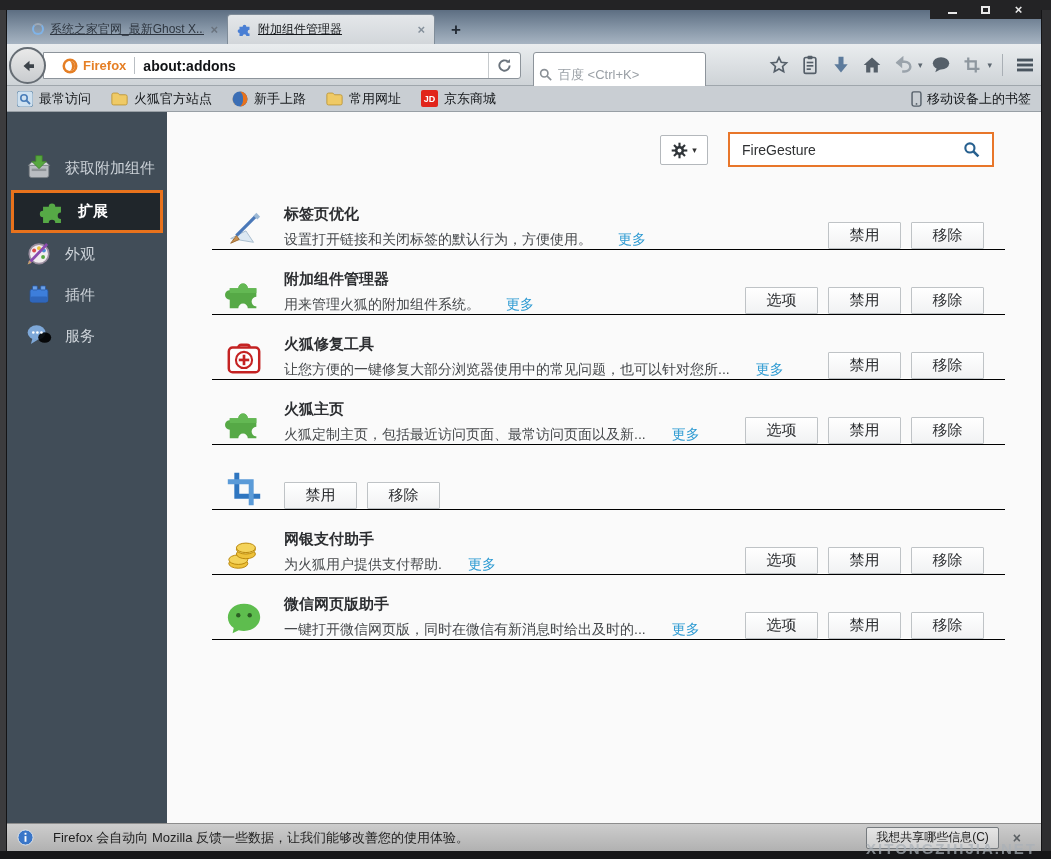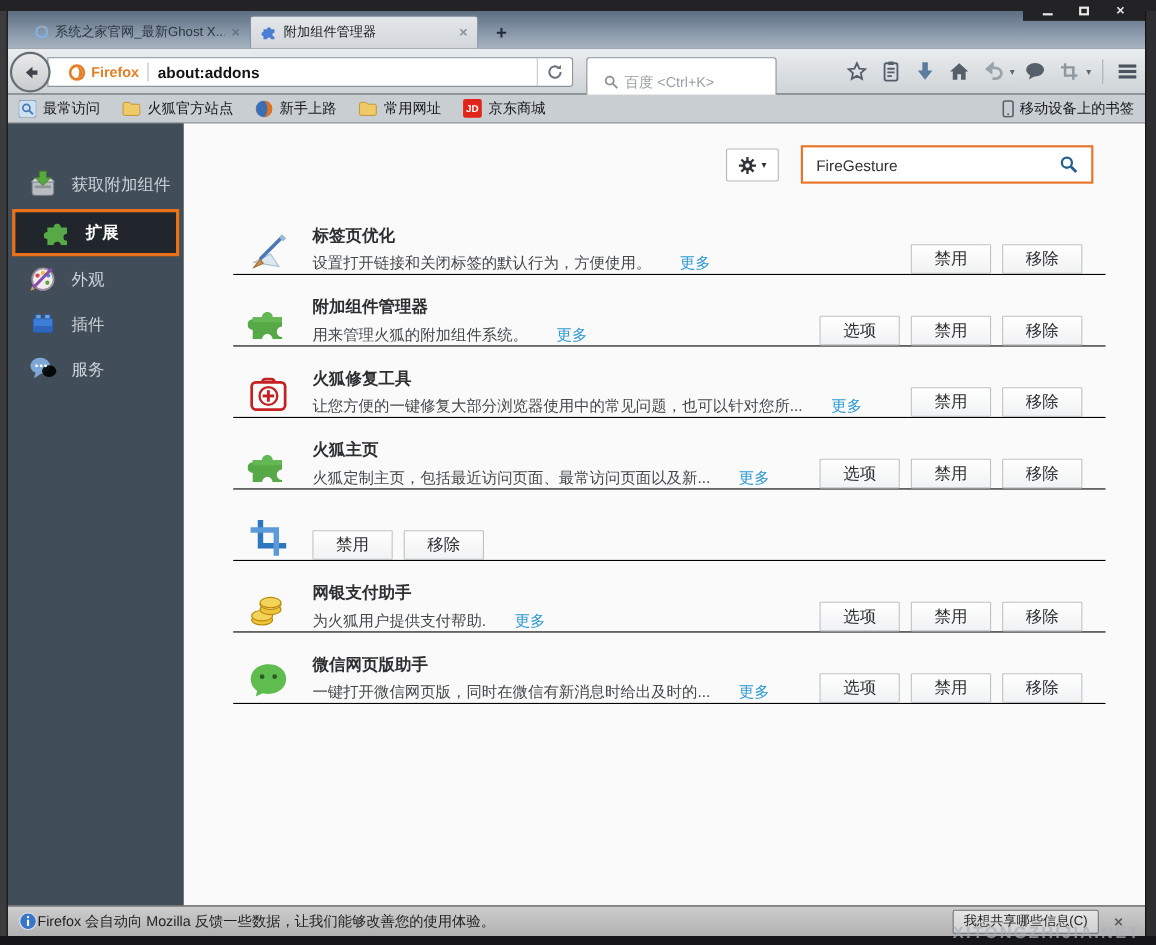--- a/index.html
+++ b/index.html
@@ -19,40 +19,40 @@
   .glyph-max { width:9px; height:8px; border:2px solid #e9e9e9; }
   .glyph-close { font-size:13px; line-height:13px; color:#e9e9e9; font-weight:bold; }
 
   
   .tabbar { position:absolute; left:7px; right:10px; top:10px; height:34px;
             background:linear-gradient(180deg,#5d6e82 0%,#8696a7 55%,#a7b4c2 100%);
             display:flex; align-items:flex-end; padding-left:16px; z-index:5; }
   .tab { height:30px; display:flex; align-items:center; padding:0 9px; font-size:12px; border-radius:4px 4px 0 0; }
   .tab.inactive { width:204px; color:#2e3640; }
   .tab.active { width:208px; background:linear-gradient(180deg,#e4e7ea,#d2d6da); border:1px solid #7f8c99; border-bottom:none; color:#15181b; }
-  .tab-label { flex:1; overflow:hidden; white-space:nowrap; margin:0 6px; }
+  .tab-label { flex:1; overflow:hidden; white-space:nowrap; margin:0 6px;text-decoration:underline; }
   .tab-close { color:#6a737e; font-size:13px; font-weight:bold; }
   .tab.active .tab-close { color:#85909b; }
   .spinner { width:12px; height:12px; border-radius:50%; border:2px solid #7fb3e8; border-top-color:rgba(255,255,255,.25); }
   .newtab { margin:0 0 4px 6px; color:#242c36; font-size:17px; font-weight:bold; padding:0 10px; }
 
   
   .navbar { position:absolute; left:7px; right:10px; top:44px; height:42px;
             background:linear-gradient(180deg,#eaedef,#ced3d7); border-bottom:1px solid #9fa6ac; z-index:4; }
   .back-btn { position:absolute; left:2px; top:3px; width:37px; height:37px; border-radius:50%;
               background:linear-gradient(180deg,#e9e9e9,#c9cccf); border:2px solid #666d74; display:flex; align-items:center; justify-content:center; z-index:2; }
   .urlbar { position:absolute; left:36px; top:8px; width:478px; height:27px; background:#fff;
             border:1px solid #8d949b; border-radius:0 3px 3px 0; display:flex; align-items:center; padding-left:18px; }
   .ff-badge { display:flex; align-items:center; gap:5px; }
   .ff-label { color:#e57f25; font-size:13px; font-weight:bold; }
   .url-sep { width:1px; height:17px; background:#b9bec3; margin:0 8px; }
   .url-text { font-size:14px; color:#101215; font-weight:bold; flex:1; }
   .reload-wrap { display:flex; align-items:center; height:100%; border-left:1px solid #c6cacd; padding:0 8px; }
   .searchbox { position:absolute; left:526px; top:8px; width:173px; height:45px; background:#fff;
-               border:1px solid #8d949b; border-radius:3px; display:flex; align-items:center; padding:0 15px; gap:6px; }
+               border:1px solid #8d949b; border-radius:3px; display:flex; align-items:center; padding:0 5px; gap:6px; }
   .search-ph { color:#9aa0a6; font-size:13px; }
   .nav-icons { position:absolute; right:4px; top:0; height:42px; display:flex; align-items:center; gap:7px; }
   .nav-ic { display:flex; align-items:center; justify-content:center; width:24px; height:26px; }
   .caret { font-size:9px; color:#5c6670; margin-left:-4px; }
   .vsep { width:1px; height:22px; background:#a9afb5; margin:0 3px; }
 
   
   .bookmarksbar { position:absolute; left:7px; right:10px; top:86px; height:26px; background:#c9ced3;
                   border-bottom:1px solid #989fa5; display:flex; align-items:center; padding:0 10px; gap:20px; font-size:13px; color:#15181b; z-index:4; }
   .bm-item { display:flex; align-items:center; gap:6px; }
@@ -80,21 +80,21 @@
   .addon-desc-line { font-size:14px; color:#46494c; white-space:nowrap; }
   .more-link { color:#2d9ad2; margin-left:26px; text-decoration:none; font-size:14px; }
   .addon-buttons { display:flex; gap:10px; margin-top:10px; }
   .addon-btn { width:73px; height:27px; background:linear-gradient(180deg,#ffffff,#f1f2f3);
                border:1px solid #bfc3c6; border-radius:1px; font-size:15px; color:#2c2e31; font-family:inherit; }
 
   
   .notifbar { position:absolute; left:7px; right:10px; bottom:8px; height:28px;
               background:linear-gradient(180deg,#cdcdcd,#b1b1b1); border-top:1px solid #8d8d8d;
               display:flex; align-items:center; padding:0 10px; z-index:5; }
-  .notif-text { font-size:13px; color:#1f1f1f; margin-left:0; }
+  .notif-text { font-size:13px; color:#1f1f1f; margin-left:19px; }
   .notif-btn { margin-left:auto; height:22px; padding:0 9px; font-size:12px; color:#1f1f1f; font-family:inherit;
                background:linear-gradient(180deg,#e6e6e6,#cfcfcf); border:1px solid #757a7e; border-radius:2px; }
   .notif-close { margin:0 10px 0 14px; color:#5a5f63; font-size:14px; font-weight:bold; }
 
   
   .watermark { position:absolute; right:14px; bottom:2px; z-index:8; text-align:right; opacity:.72; pointer-events:none; }
   .wm-row { display:flex; align-items:center; gap:6px; justify-content:flex-end; }
   .wm-title { font-size:37px; font-weight:bold; color:#b9bfc5; letter-spacing:2px; text-shadow:0 1px 1px rgba(90,95,100,.4); }
   .wm-sub { font-size:15px; font-weight:bold; color:#aab1b8; letter-spacing:2px; margin-top:-4px; }
 </style>

